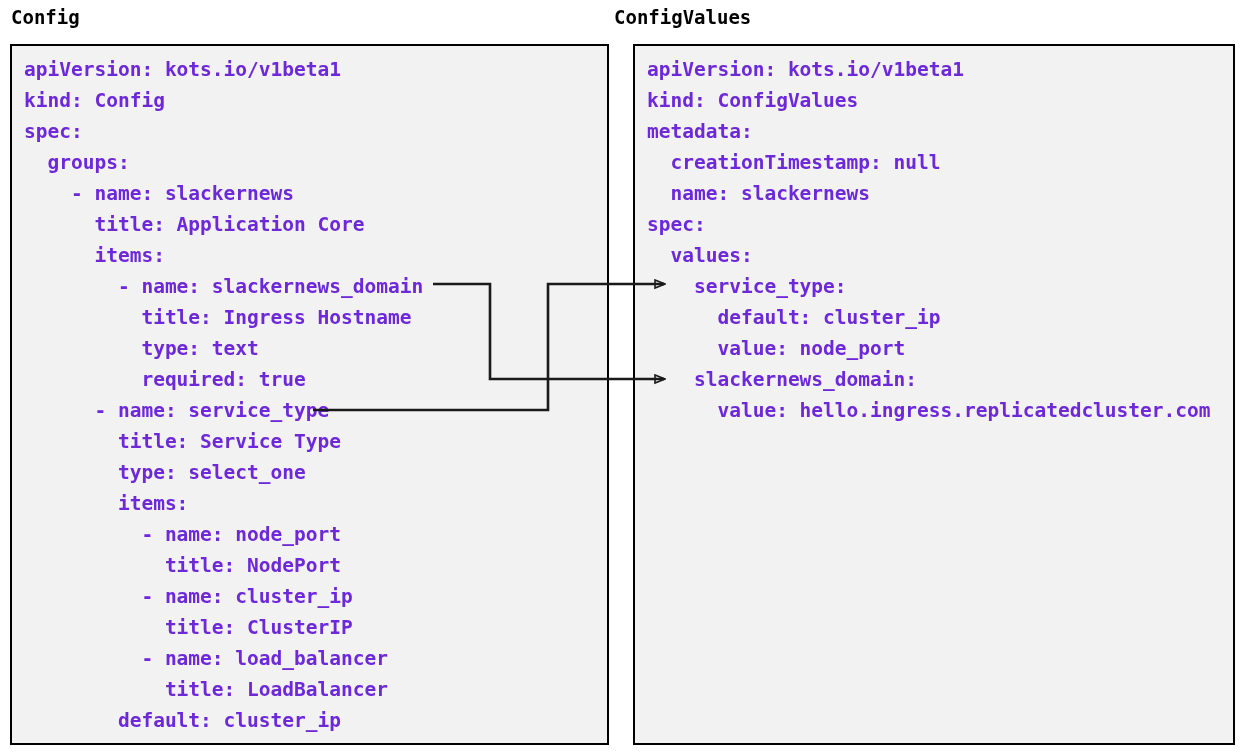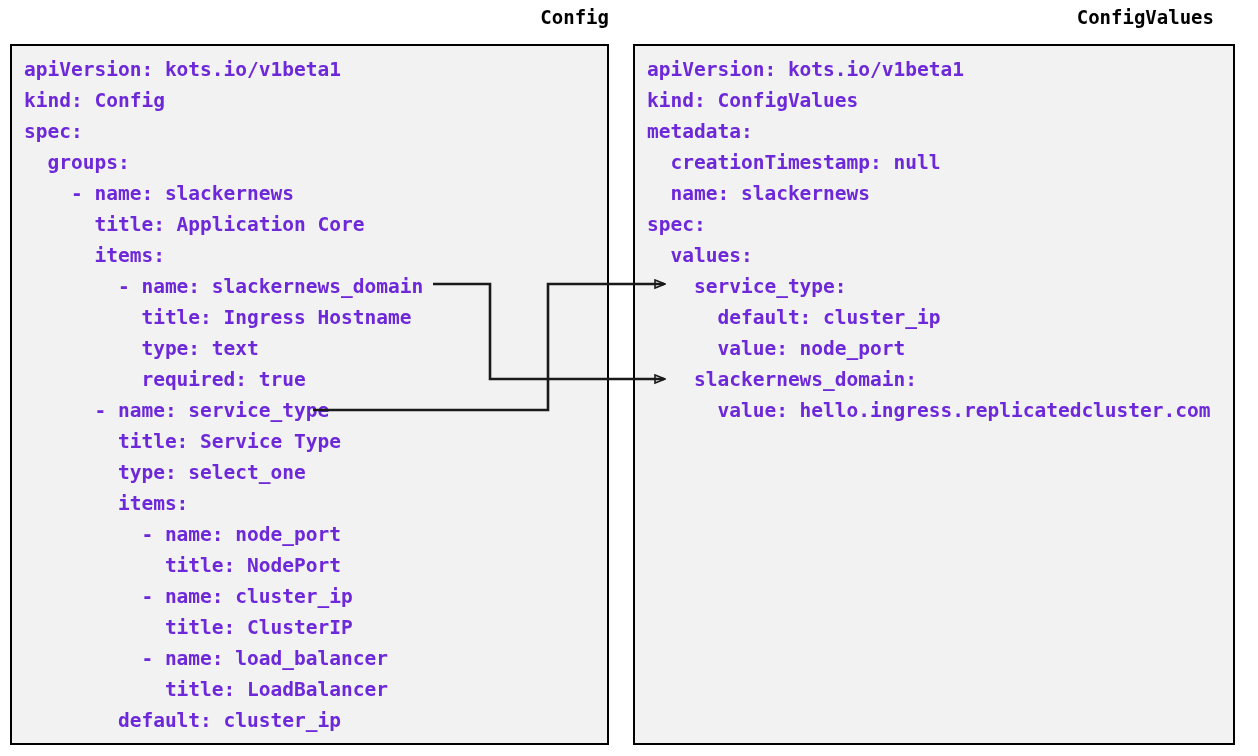--- a/index.html
+++ b/index.html
@@ -19,21 +19,21 @@
     height: 756px;
   }
 
   .panel-title {
     position: absolute;
     top: 6px;
     font-family: "DejaVu Sans Mono", "Liberation Mono", monospace;
     font-size: 19px;
     font-weight: bold;
     color: #000000;
-    text-align: right;
+    text-align: left;
     letter-spacing: 0px;
     white-space: nowrap;
   }
   #title-config  { left: 11px;  width: 598px; }
   #title-values  { left: 614px; width: 600px; }
 
   .panel {
     position: absolute;
     background: #f2f2f2;
     border: 2px solid #000000;

